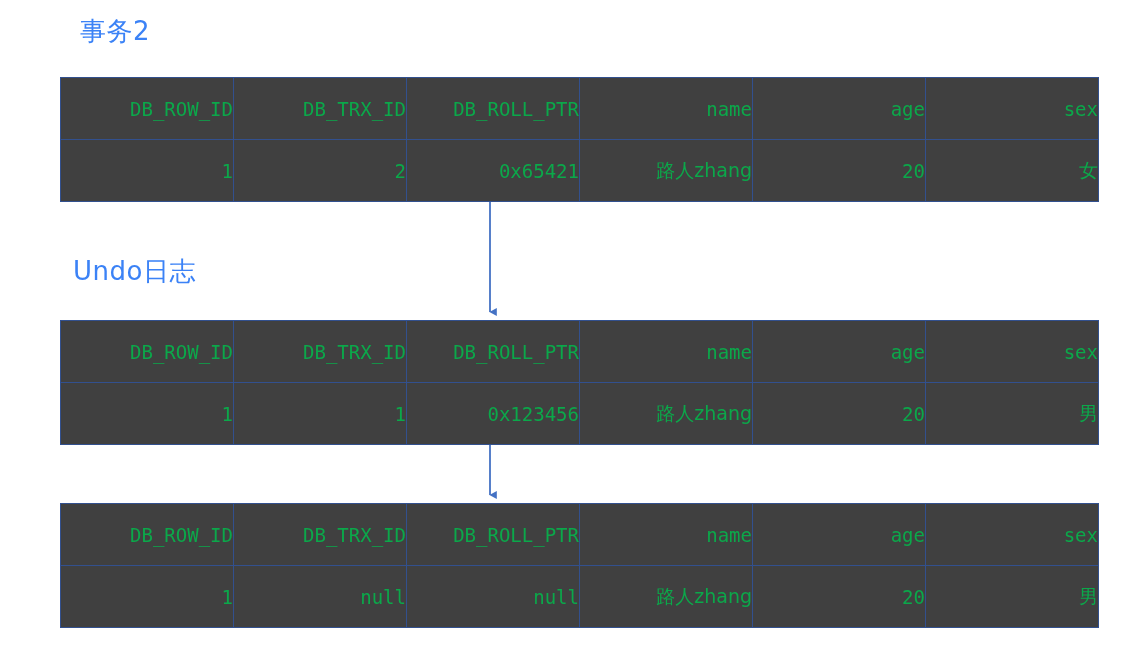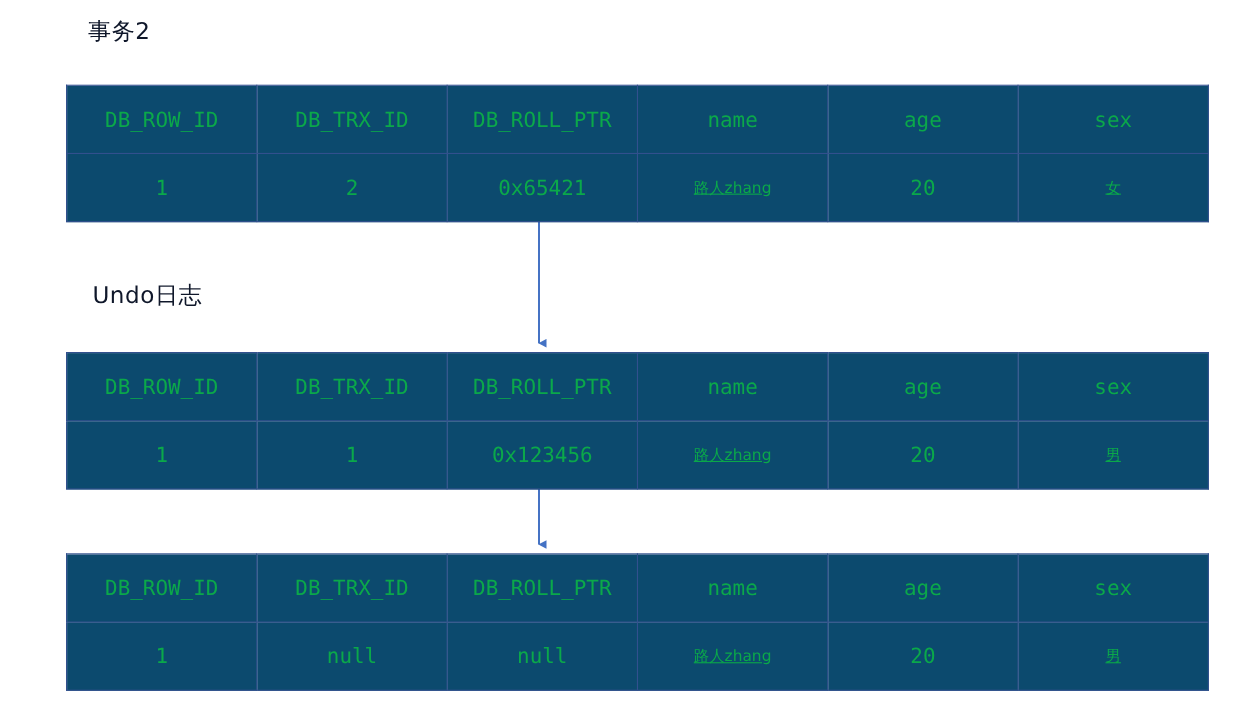--- a/index.html
+++ b/index.html
@@ -17,74 +17,73 @@
 
   .canvas {
     position: absolute;
     left: 0; top: 0;
     width: 1145px;
     height: 657px;
   }
 
   .caption {
     position: absolute;
-    color: #0f172a;
+    color: #3b82f6;
     font-family: "DejaVu Sans", sans-serif;
-    font-size: 21px;
+    font-size: 26px;
     font-weight: 400;
     letter-spacing: 0.5px;
     white-space: nowrap;
     line-height: 1;
   }
 
   .tbl {
     position: absolute;
     border-collapse: collapse;
     table-layout: fixed;
     border-spacing: 0;
   }
   .tbl td {
     border: 1.6px solid #32508E;
     color: #0BA84A;
-    text-align: center;
+    text-align: right;
     vertical-align: middle;
     padding: 0;
     font-family: "DejaVu Sans Mono", monospace;
     font-size: 19px;
     font-weight: 400;
     letter-spacing: 0px;
     height: 61px;
-    background: #0c4a6e;
+    background: #404040;
   }
   .tbl td.c0, .tbl td.c1, .tbl td.c2 { width: 172px; }
   .tbl td.c3, .tbl td.c4, .tbl td.c5 { width: 172px; }
 
   .tbl td.cjk {
     font-family: "DejaVu Sans", sans-serif;
-    font-size: 14px;
-    text-decoration: underline;
+    font-size: 19px;
   }
 
   .arrow-svg {
     position: absolute;
     left: 0; top: 0;
     width: 1145px;
     height: 657px;
     pointer-events: none;
     overflow: visible;
   }
 </style>
 </head>
 <body>
 
 <div class="canvas">
 
   <div class="caption" style="left:80px; top:18px;">事务2</div>
 
-  <div class="caption" style="left:84px; top:258px;">Undo日志</div>
+  <div class="caption" style="left:73px; top:258px;">Undo日志</div>
 
   <svg class="arrow-svg" viewBox="0 0 1145 657">
     <defs>
       <marker id="ah" markerWidth="9" markerHeight="9" refX="4.2" refY="7.4" orient="auto" markerUnits="userSpaceOnUse">
         <path d="M0.3,0.6 L8.1,0.6 L4.2,8.0 Z" fill="#4472C4"></path>
       </marker>
     </defs>
     <line x1="490" y1="200" x2="490" y2="312" stroke="#4472C4" stroke-width="1.8" marker-end="url(#ah)"></line>
     <line x1="490" y1="443" x2="490" y2="495" stroke="#4472C4" stroke-width="1.8" marker-end="url(#ah)"></line>
   </svg>

